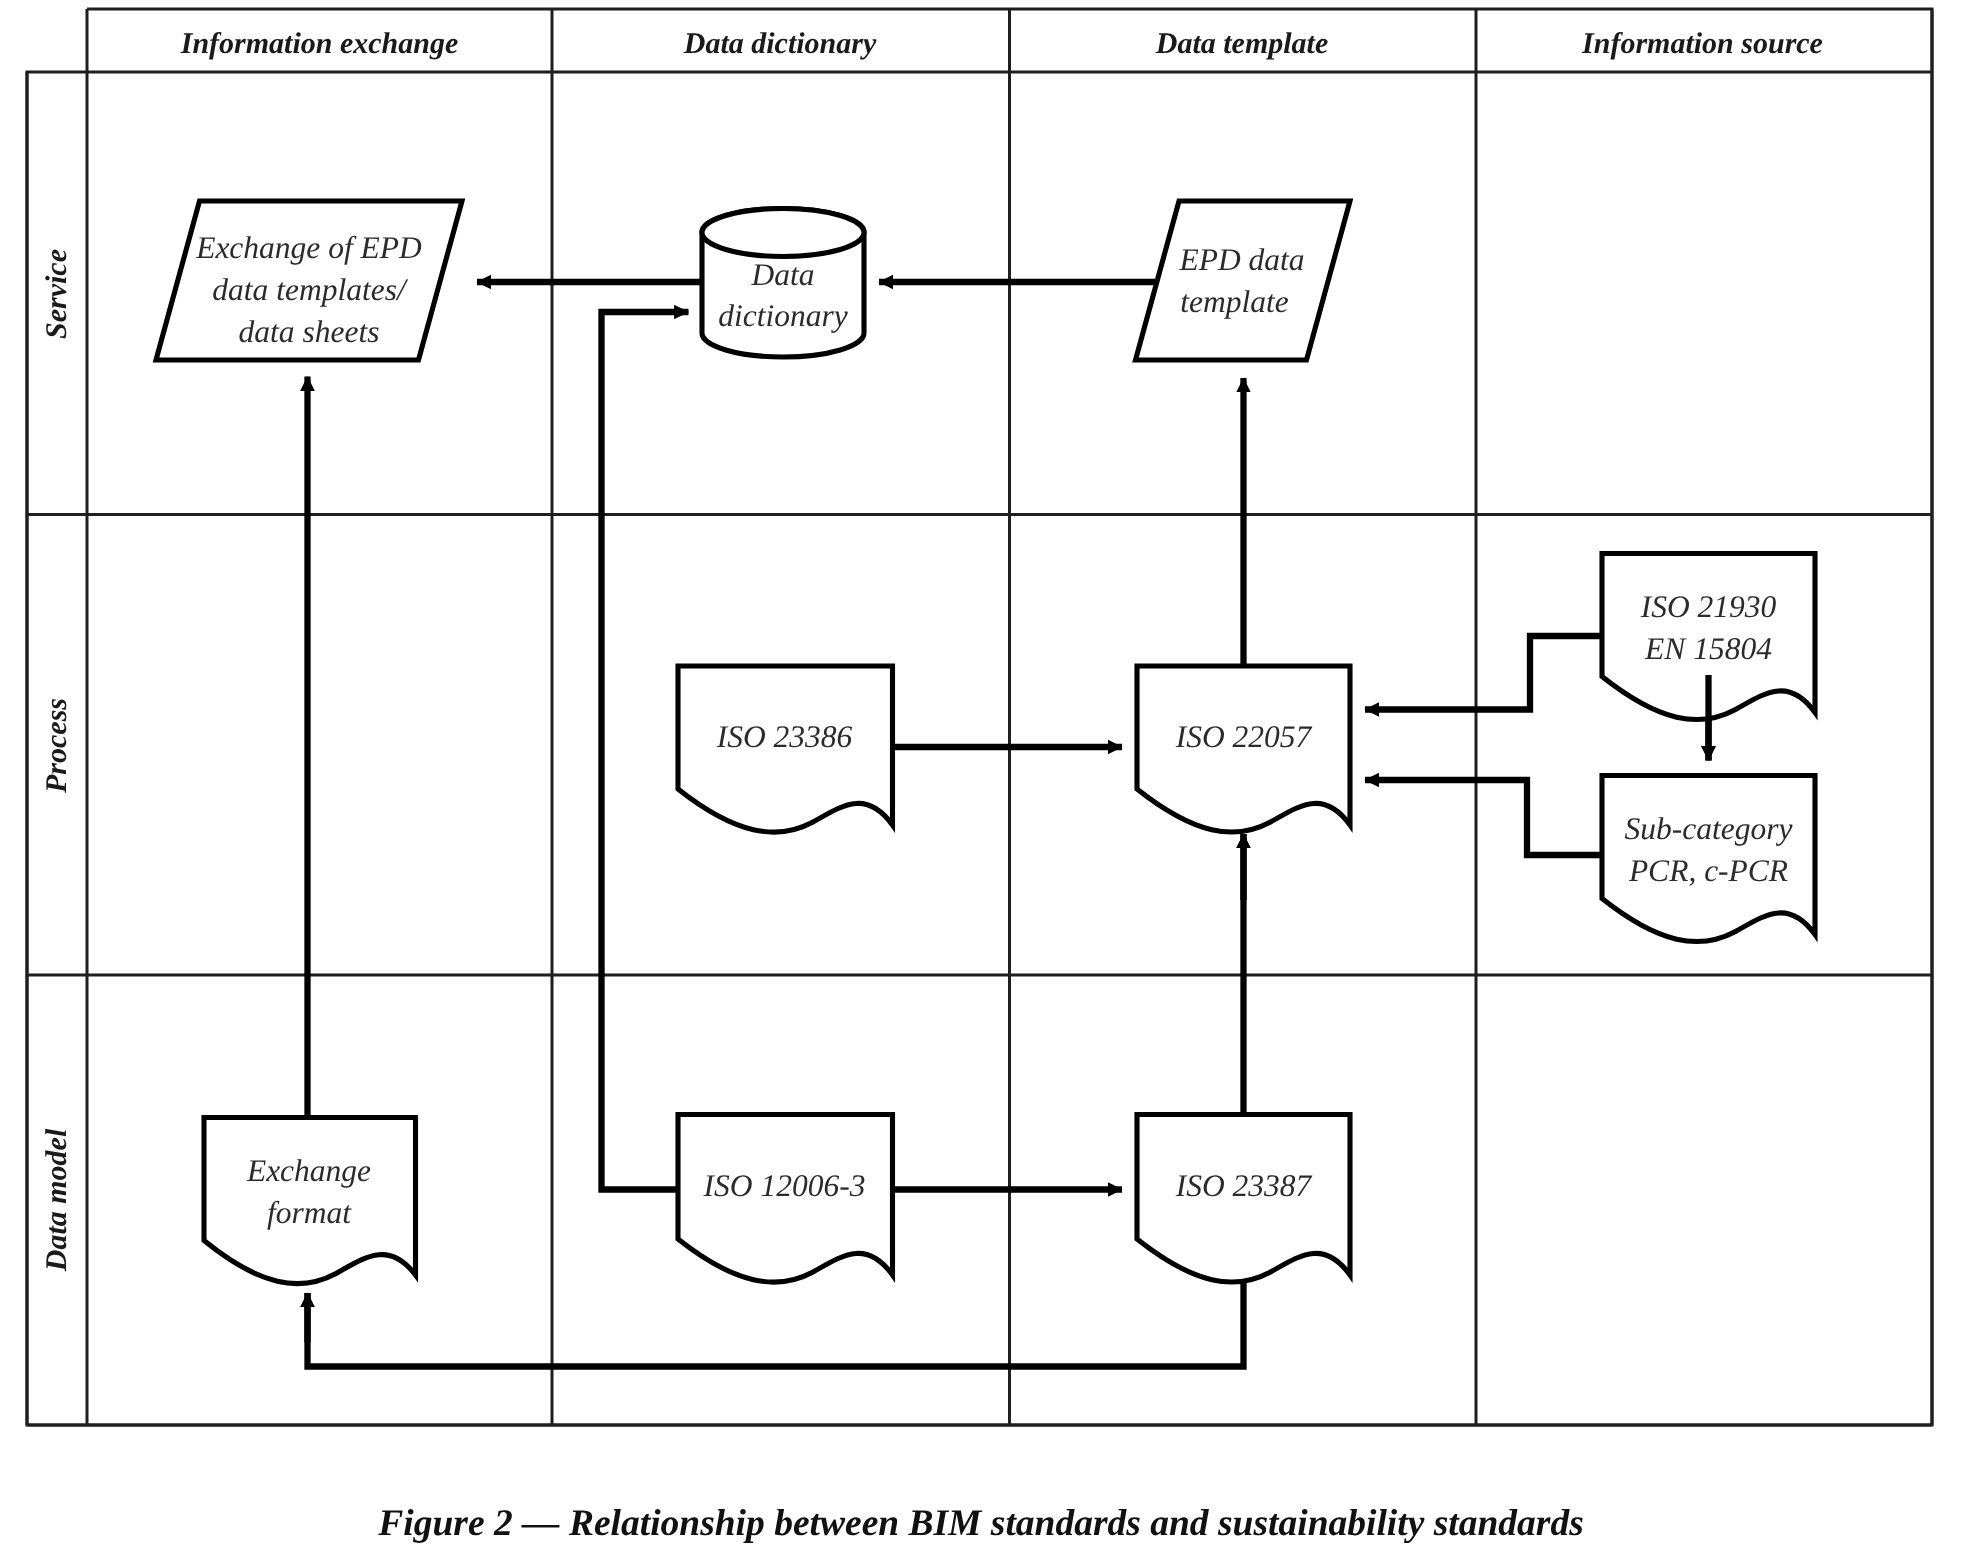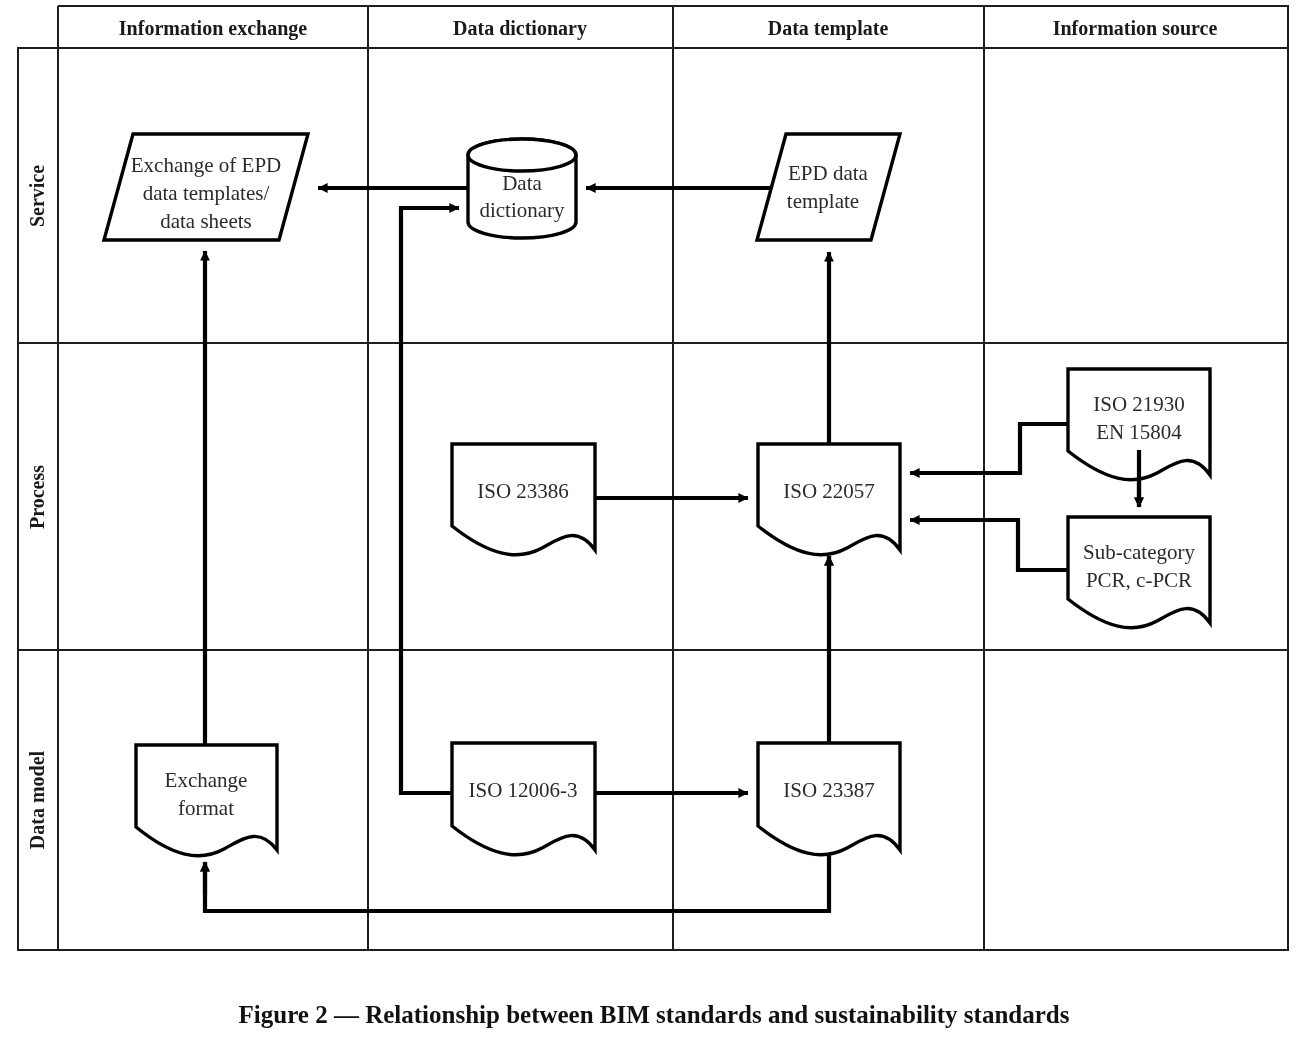--- a/index.html
+++ b/index.html
@@ -13,20 +13,21 @@
     font-family: "Liberation Serif", serif;
     color: #1a1a1a;
     overflow: hidden;
     position: relative;
   }
   #figure-root {
     position: absolute;
     left: 0; top: 0;
     width: 1120px;
     height: 1041px;
+    font-style: italic;
   }
   svg.diagram {
     position: absolute;
     left: 0; top: 0;
     width: 1308px;
     height: 1041px;
   }
   .col-header-text {
     font-family: "Liberation Serif", serif;
     font-weight: bold;

